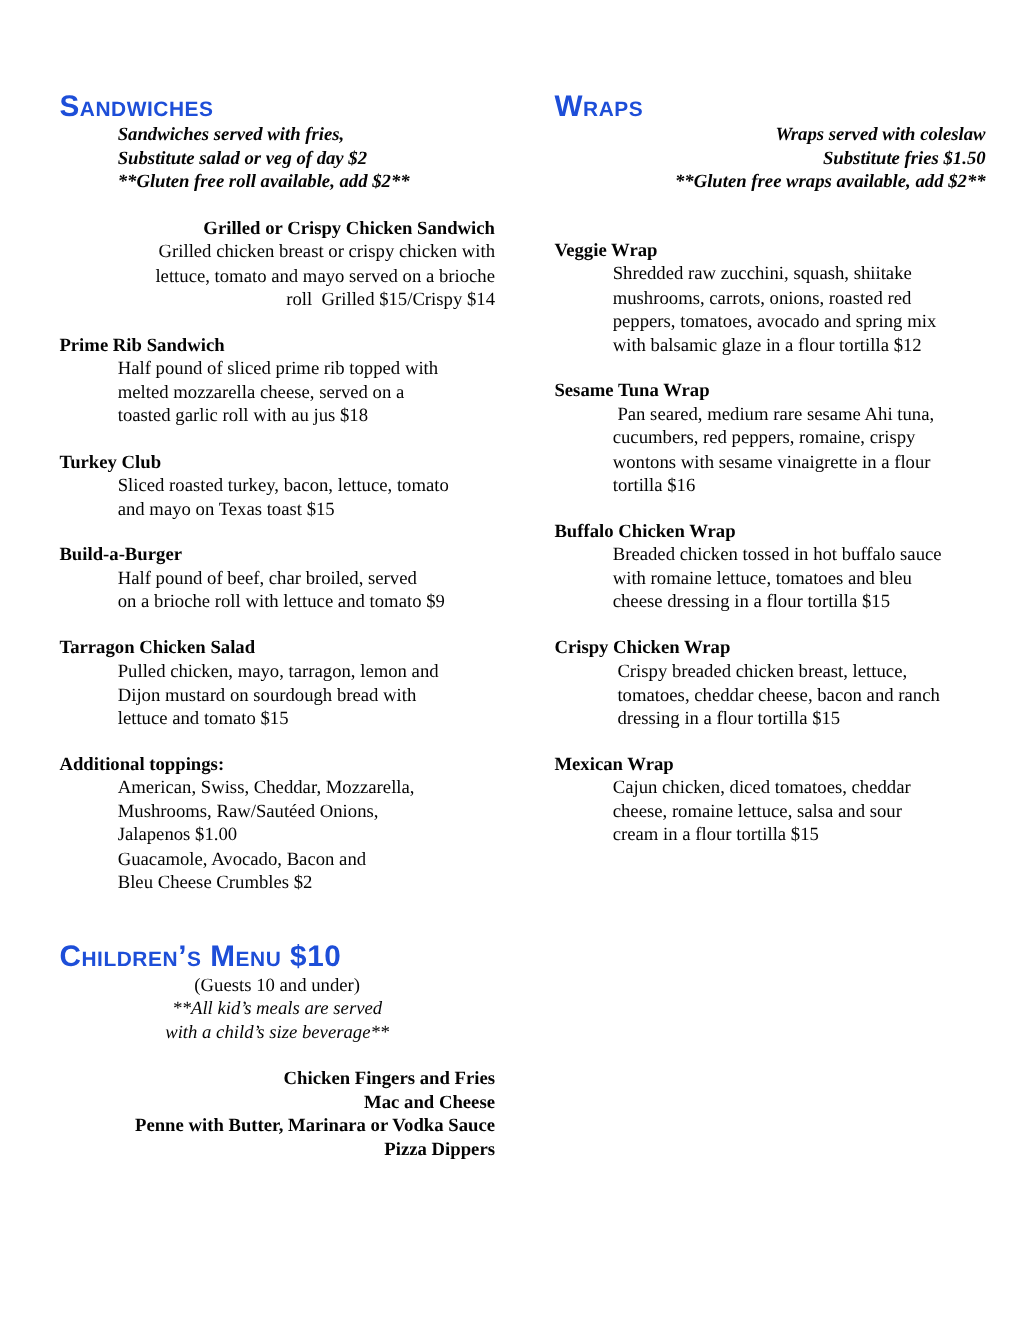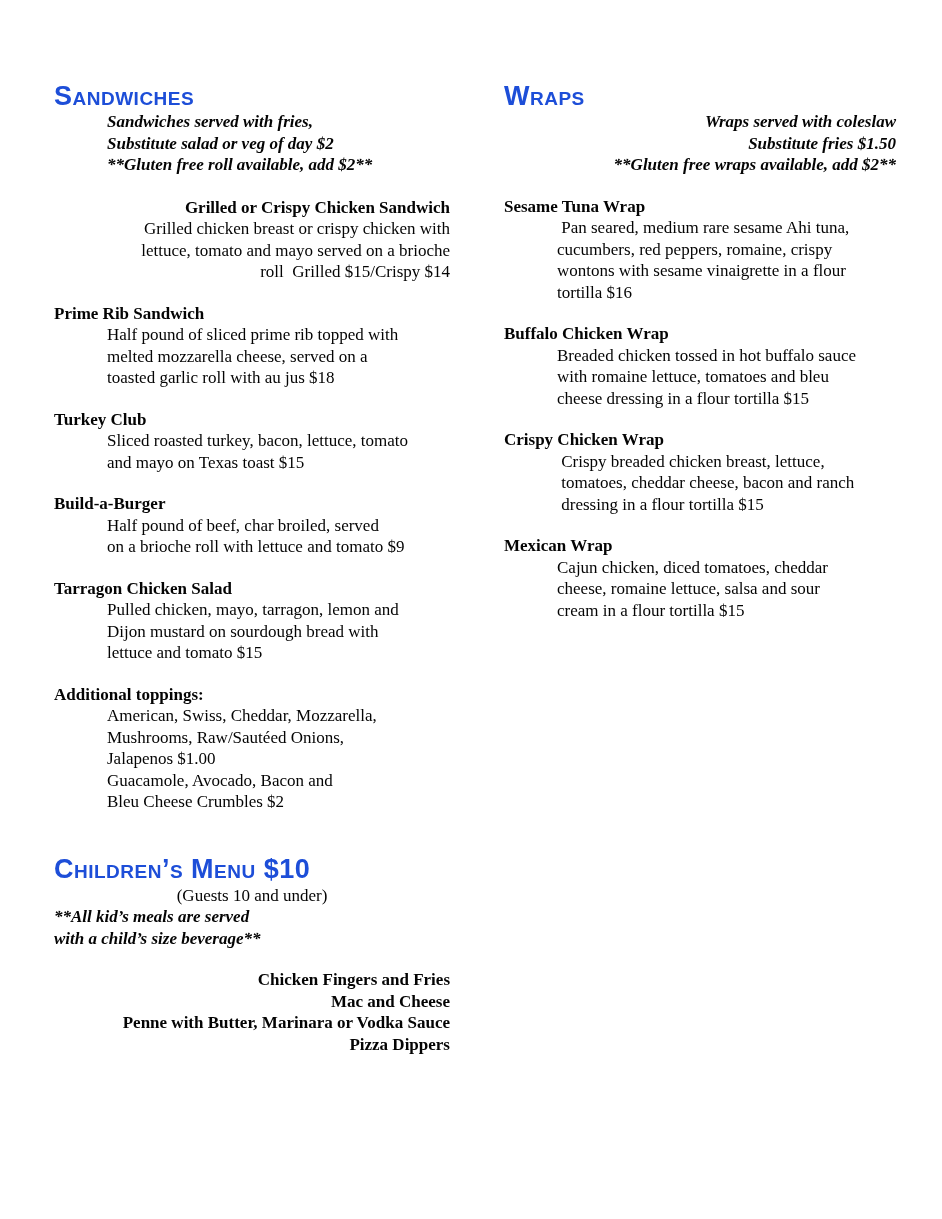--- a/index.html
+++ b/index.html
@@ -65,22 +65,22 @@
   .kids-note {
     font-size: 17px;
     line-height: 21.5px;
     text-align: center;
     margin-top: 3px;
     white-space: pre;
   }
   .kids-beverage-note {
     font-size: 17px;
     line-height: 21.5px;
-    text-align: left;
-    font-weight: bold;
+    text-align: center;
+    font-weight: normal;
     font-style: italic;
     white-space: pre;
   }
   .kids-items {
     font-size: 17px;
     line-height: 21.5px;
     text-align: right;
     font-weight: bold;
     white-space: pre;
     margin-top: 20px;
@@ -153,20 +153,27 @@
 
   </div>
 
   <div class="col col-right">
 
     <h1 class="section-title">Wraps</h1>
     <div class="subtitle subtitle-center">Wraps served with coleslaw
 Substitute fries $1.50
 **Gluten free wraps available, add $2**</div>
 
+    <div class="menu-item first-right">
+      <div class="item-name">Veggie Wrap</div>
+      <div class="item-desc">Shredded raw zucchini, squash, shiitake
+mushrooms, carrots, onions, roasted red
+peppers, tomatoes, avocado and spring mix
+with balsamic glaze in a flour tortilla $12</div>
+    </div>
 
     <div class="menu-item">
       <div class="item-name">Sesame Tuna Wrap</div>
       <div class="item-desc"> Pan seared, medium rare sesame Ahi tuna,
 cucumbers, red peppers, romaine, crispy
 wontons with sesame vinaigrette in a flour
 tortilla $16</div>
     </div>
 
     <div class="menu-item">

